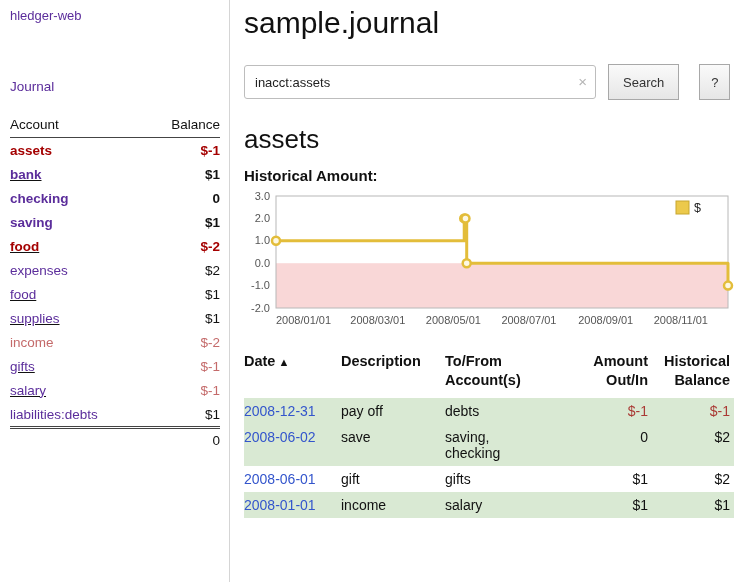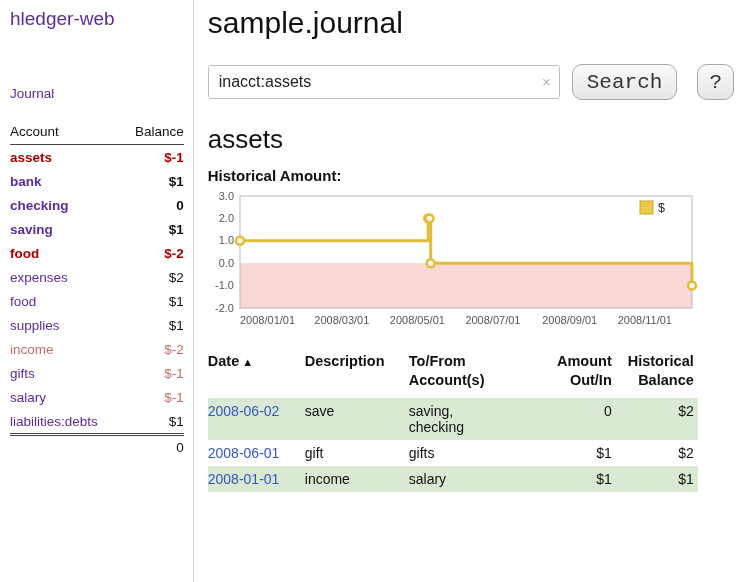--- a/index.html
+++ b/index.html
@@ -11,50 +11,50 @@
   }
   .app { display: flex; width: 742px; height: 582px; }
 
   
   .sidebar {
     width: 236px; min-height: 582px;
     border-right: 1px solid #d5d5d5;
     padding: 8px 9px 0 10px;
   }
   .plink { color: var(--purple-link); cursor: pointer; text-decoration: none; }
-  .brand { font-size: 19px; }
+  .brand { font-size: 13px; }
   .journal { font-size: 13.5px; margin-top: 56px; }
   table.accounts { width: 100%; border-collapse: collapse; margin-top: 20px; font-size: 13.5px; }
   .accounts th { font-weight: normal; text-align: left; padding: 3px 0 5px 0; border-bottom: 1px solid #444; margin-left: 41px; }
   .accounts th.bal { text-align: right; }
   .accounts td { padding: 4.5px 0; }
   .accounts td.bal { text-align: right; }
   .indent-1 { padding-left: 1px; }
-  .indent-2 { padding-left: 14px; }
+  .indent-2 { padding-left: 14px; text-decoration: underline; }
   .indent-3 { padding-left: 27px; }
   .bold { font-weight: bold; }
   .neg-strong { color: var(--negative-strong); }
   .neg-soft { color: var(--negative-soft); }
   .accounts tfoot td { border-top: 3px double #444; text-align: right; padding: 4px 0; }
 
   
   main { flex: 1; padding: 0 8px 0 14px; }
   h1.page-title { font-size: 30px; font-weight: 400; margin: 6px 0 24px 0; color: #111; }
   .searchrow { display: flex; align-items: center; margin-bottom: 24px; }
   .searchwrap { position: relative; }
   input.search {
     width: 352px; height: 34px; border: 1px solid #bdbdbd; border-radius: 3px;
-    padding: 0 28px 0 10px; font-size: 16px; color: #222;
+    padding: 0 28px 0 10px; font-size: 13px; color: #222;
     font-family: "Liberation Sans", sans-serif; outline: none;
   }
   .clear-x { position: absolute; right: 9px; top: 8px; color: #b5b5b5; font-size: 15px; cursor: pointer; }
   button.btn {
-    margin-left: 12px; height: 36px; padding: 0 14px; font-size: 21px; color: #333;
-    background: linear-gradient(#fafafa, #e6e6e6); border: 1px solid #a8a8a8; border-radius: 10px;
-    font-family: Liberation Mono, monospace; cursor: pointer;
+    margin-left: 12px; height: 36px; padding: 0 14px; font-size: 13px; color: #333;
+    background: linear-gradient(#fafafa, #e6e6e6); border: 1px solid #a8a8a8; border-radius: 0;
+    font-family: Liberation Sans, sans-serif; cursor: pointer;
   }
   button.help { margin-left: 20px; padding: 0 11px; }
   h2.acct-heading { font-size: 26px; font-weight: 400; margin: 0 0 12px 0; }
   .chart-label { font-size: 15px; font-weight: bold; margin-bottom: 2px; }
   #chart { width: 490px; }
   #chart text.tick { font-size: 11px; fill: #555; font-family: "Liberation Sans", sans-serif; }
   #chart text.legend { font-size: 12.5px; fill: #222; font-family: "Liberation Sans", sans-serif; }
 
   
   table.register { border-collapse: collapse; width: 490px; margin-top: 12px; font-size: 14px; }
@@ -210,20 +210,27 @@
             <div>Out/In</div>
           </th>
           <th class="r">
             <div>Historical</div>
             <div>Balance</div>
           </th>
         </tr>
       </thead>
       <tbody>
         <tr class="shaded">
+          <td><span class="datelink">2008-12-31</span></td>
+          <td>pay off</td>
+          <td class="pre">debts</td>
+          <td class="r neg">$-1</td>
+          <td class="r neg">$-1</td>
+        </tr>
+        <tr class="shaded">
           <td><span class="datelink">2008-06-02</span></td>
           <td>save</td>
           <td class="pre">saving,
 checking</td>
           <td class="r">0</td>
           <td class="r">$2</td>
         </tr>
         <tr>
           <td><span class="datelink">2008-06-01</span></td>
           <td>gift</td>

